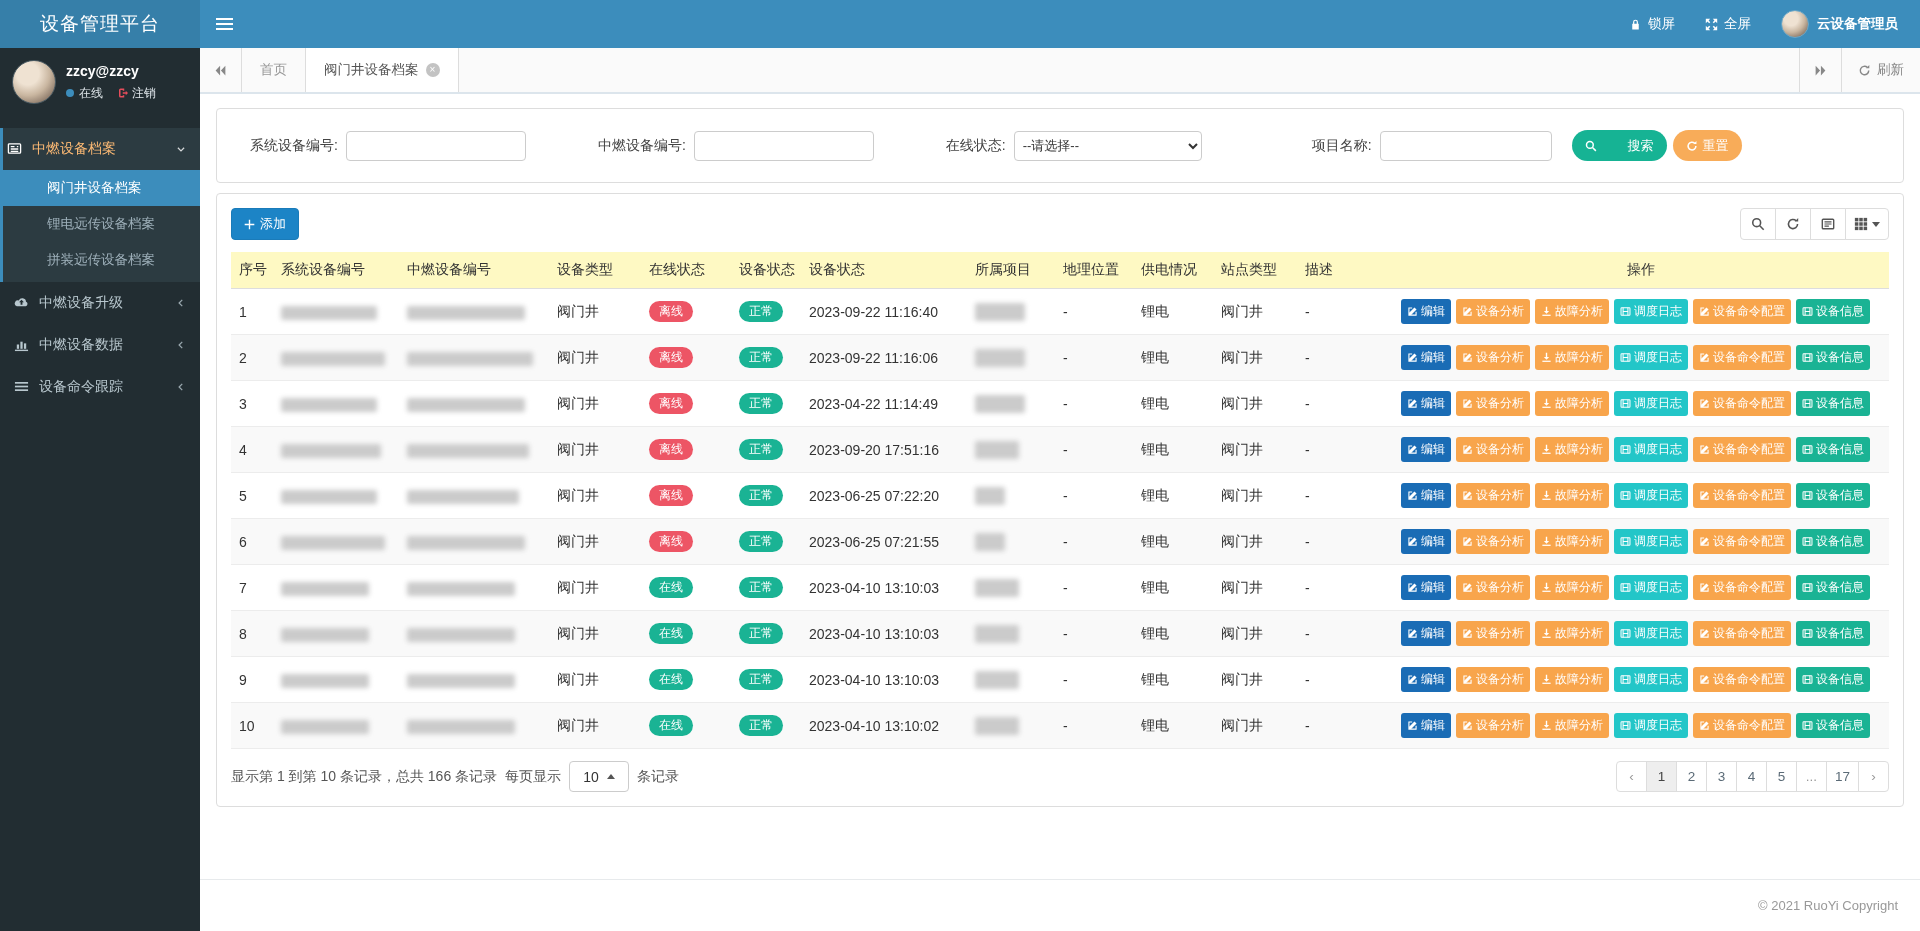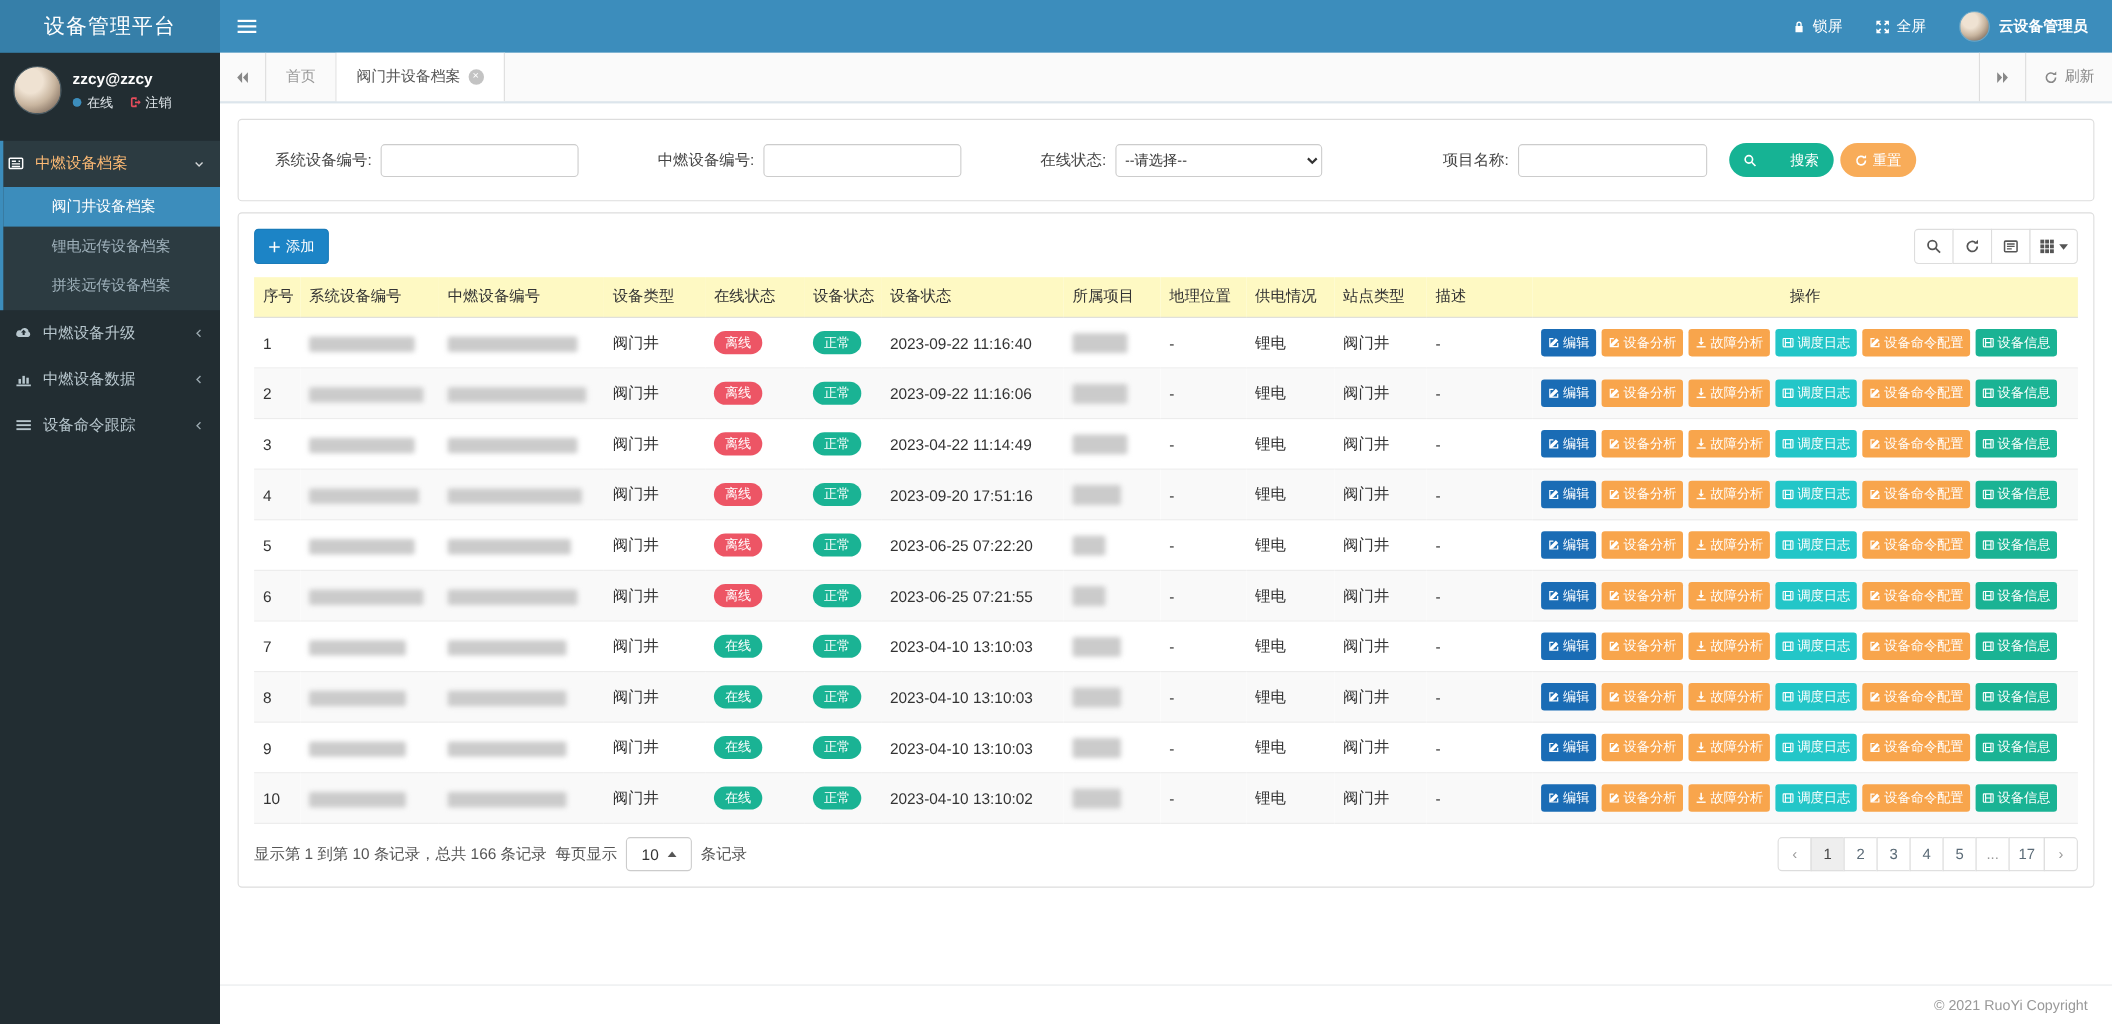--- a/index.html
+++ b/index.html
@@ -97,21 +97,21 @@
     border:1px solid #ccc; border-radius:4px; margin:0 8px; cursor:pointer; color:#333; }
   .caret-up { width:0; height:0; border-left:4px solid transparent; border-right:4px solid transparent; border-bottom:5px solid #555; }
   .pagination { margin-left:auto; display:flex; list-style:none; }
   .pagination li { min-width:31px; height:31px; padding:0 8px; display:flex; align-items:center; justify-content:center;
     border:1px solid #ddd; margin-left:-1px; color:#5b6b77; font-size:13.5px; cursor:pointer; background:#fff; }
   .pagination li:first-child { border-radius:4px 0 0 4px; margin-left:0; color:#999; }
   .pagination li:last-child { border-radius:0 4px 4px 0; color:#999; }
   .pagination li.active { background:#eee; color:#444; }
   .pagination li.ellipsis { color:#999; }
 
-  footer { height:36px; flex:none; border-top:1px solid #e7eaec; background:#fff; color:#999; font-size:13px;
+  footer { height:52px; flex:none; border-top:1px solid #e7eaec; background:#fff; color:#999; font-size:13px;
     display:flex; align-items:center; justify-content:flex-end; padding-right:22px; }
 
   svg { display:block; }
 </style>
 </head>
 <body>
 
 <div class="app">
 
   <aside class="sidebar">

